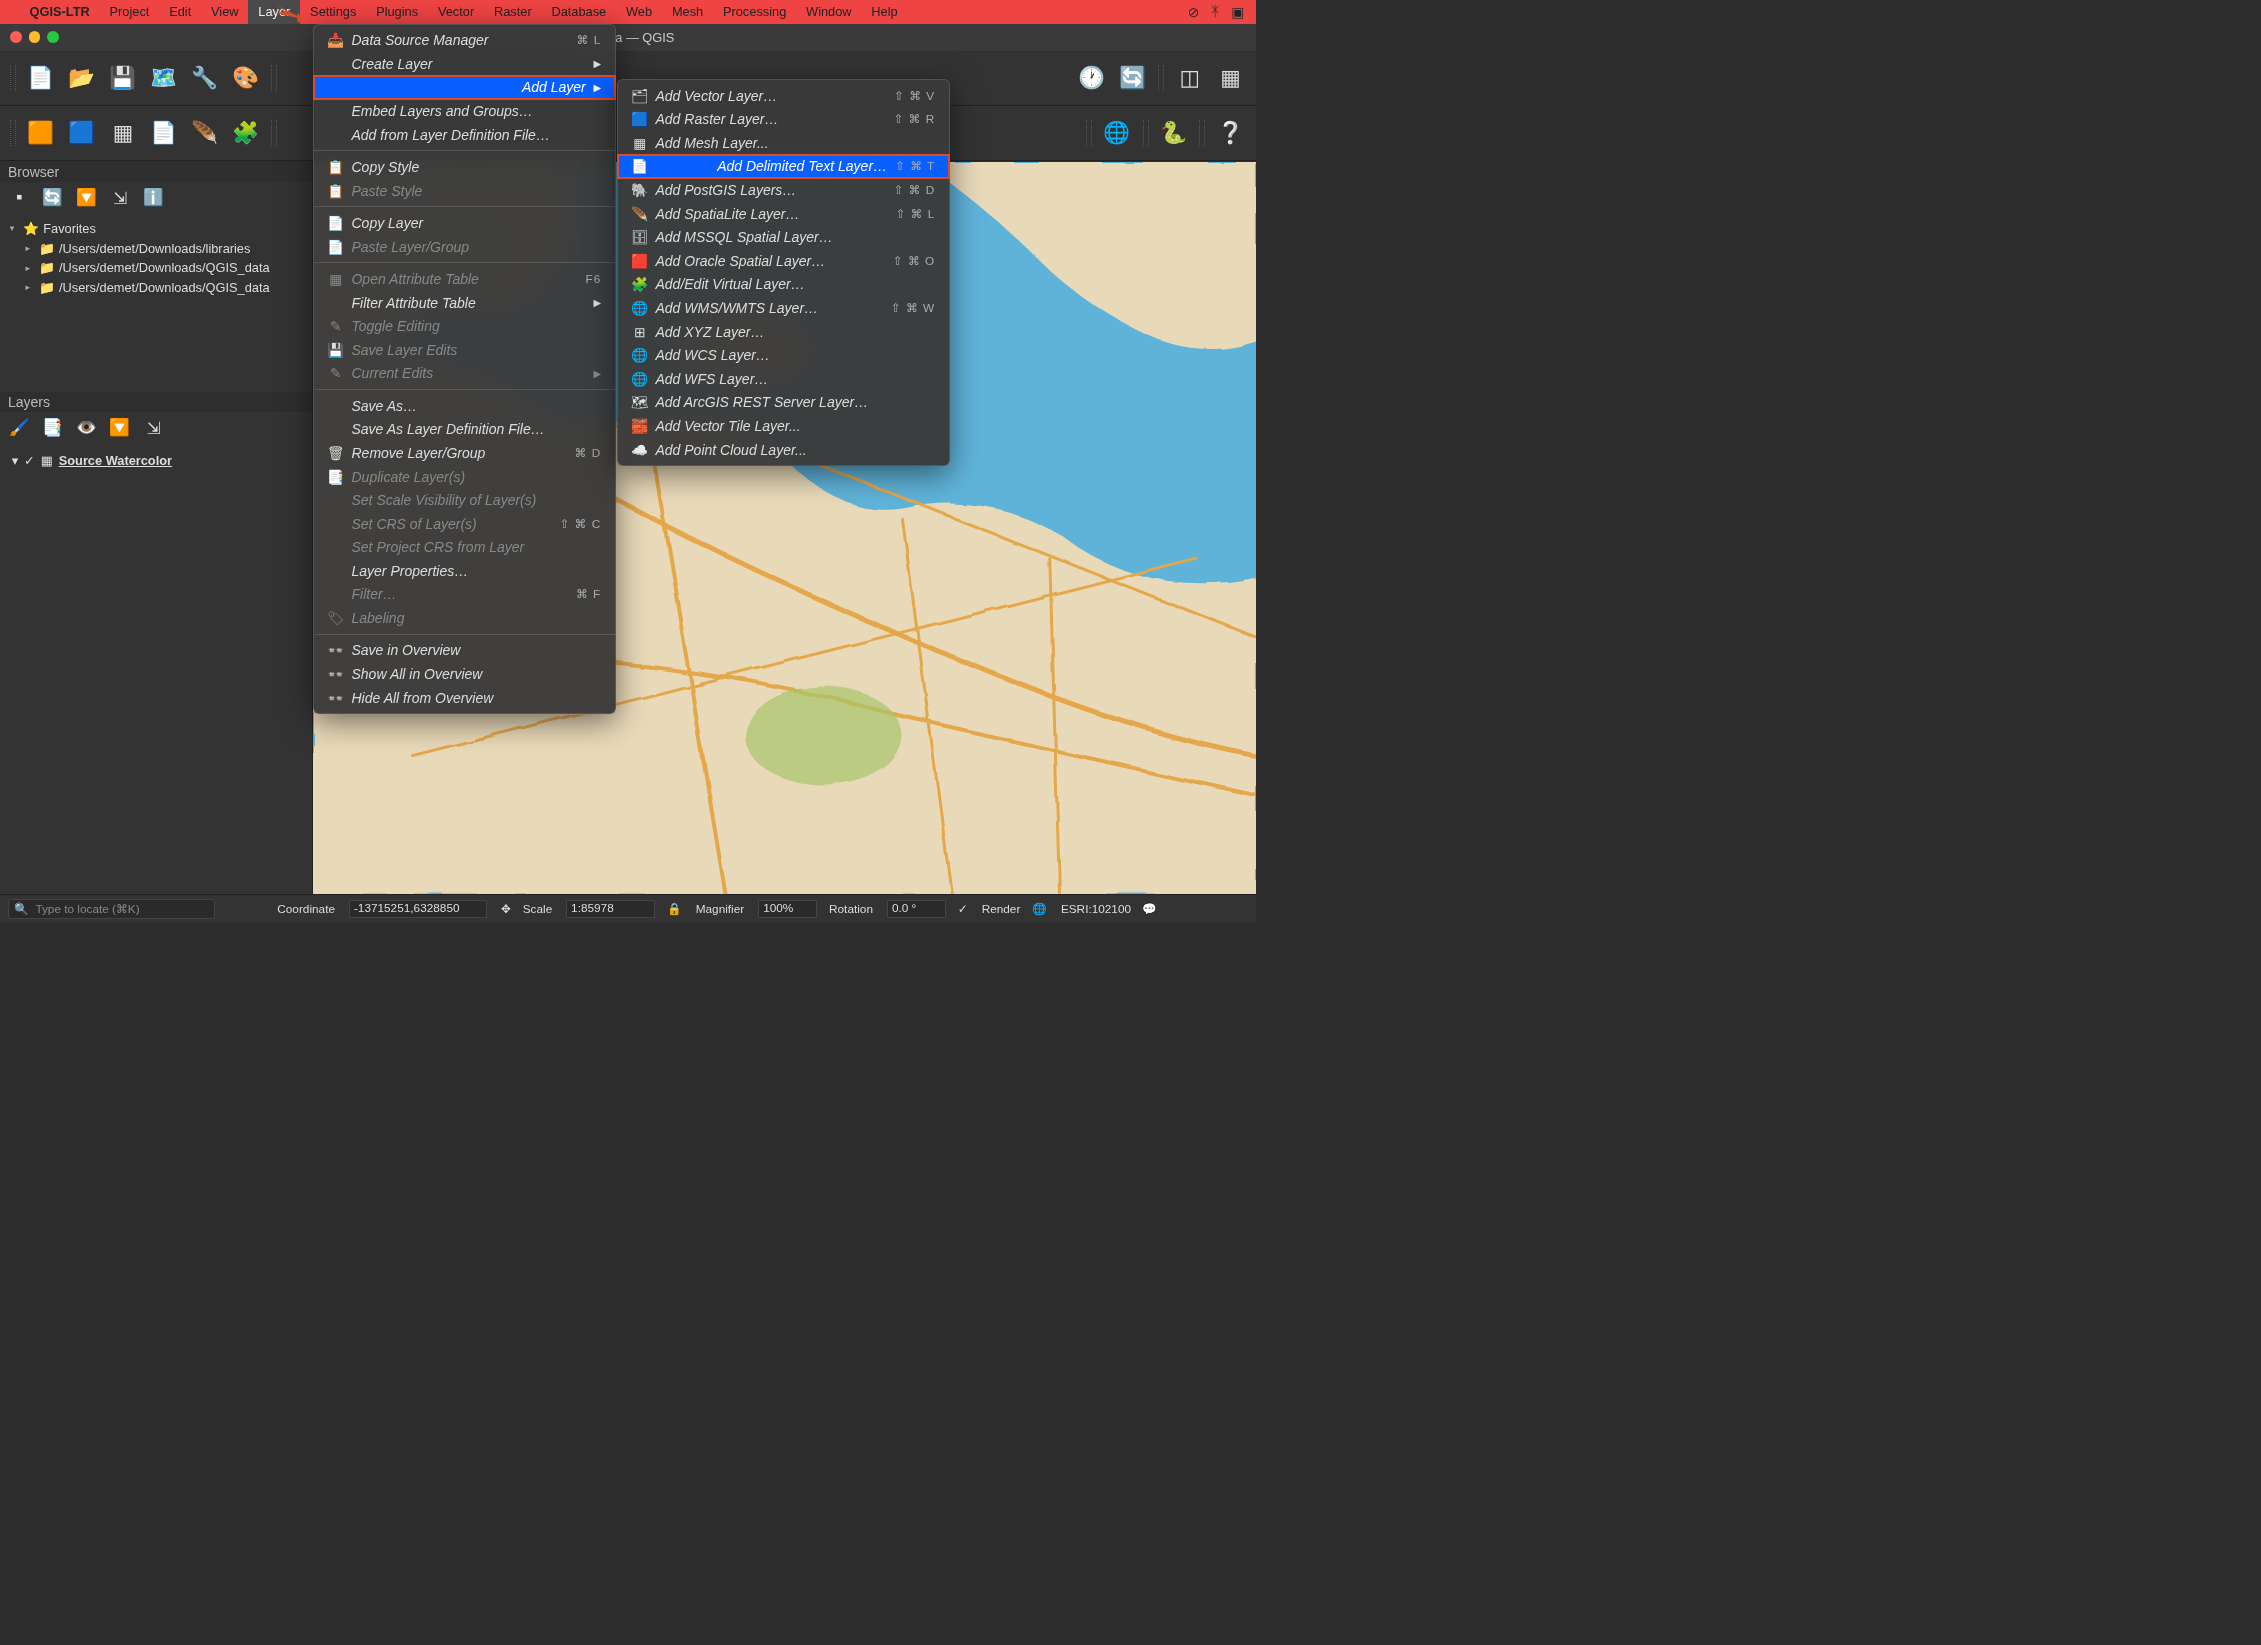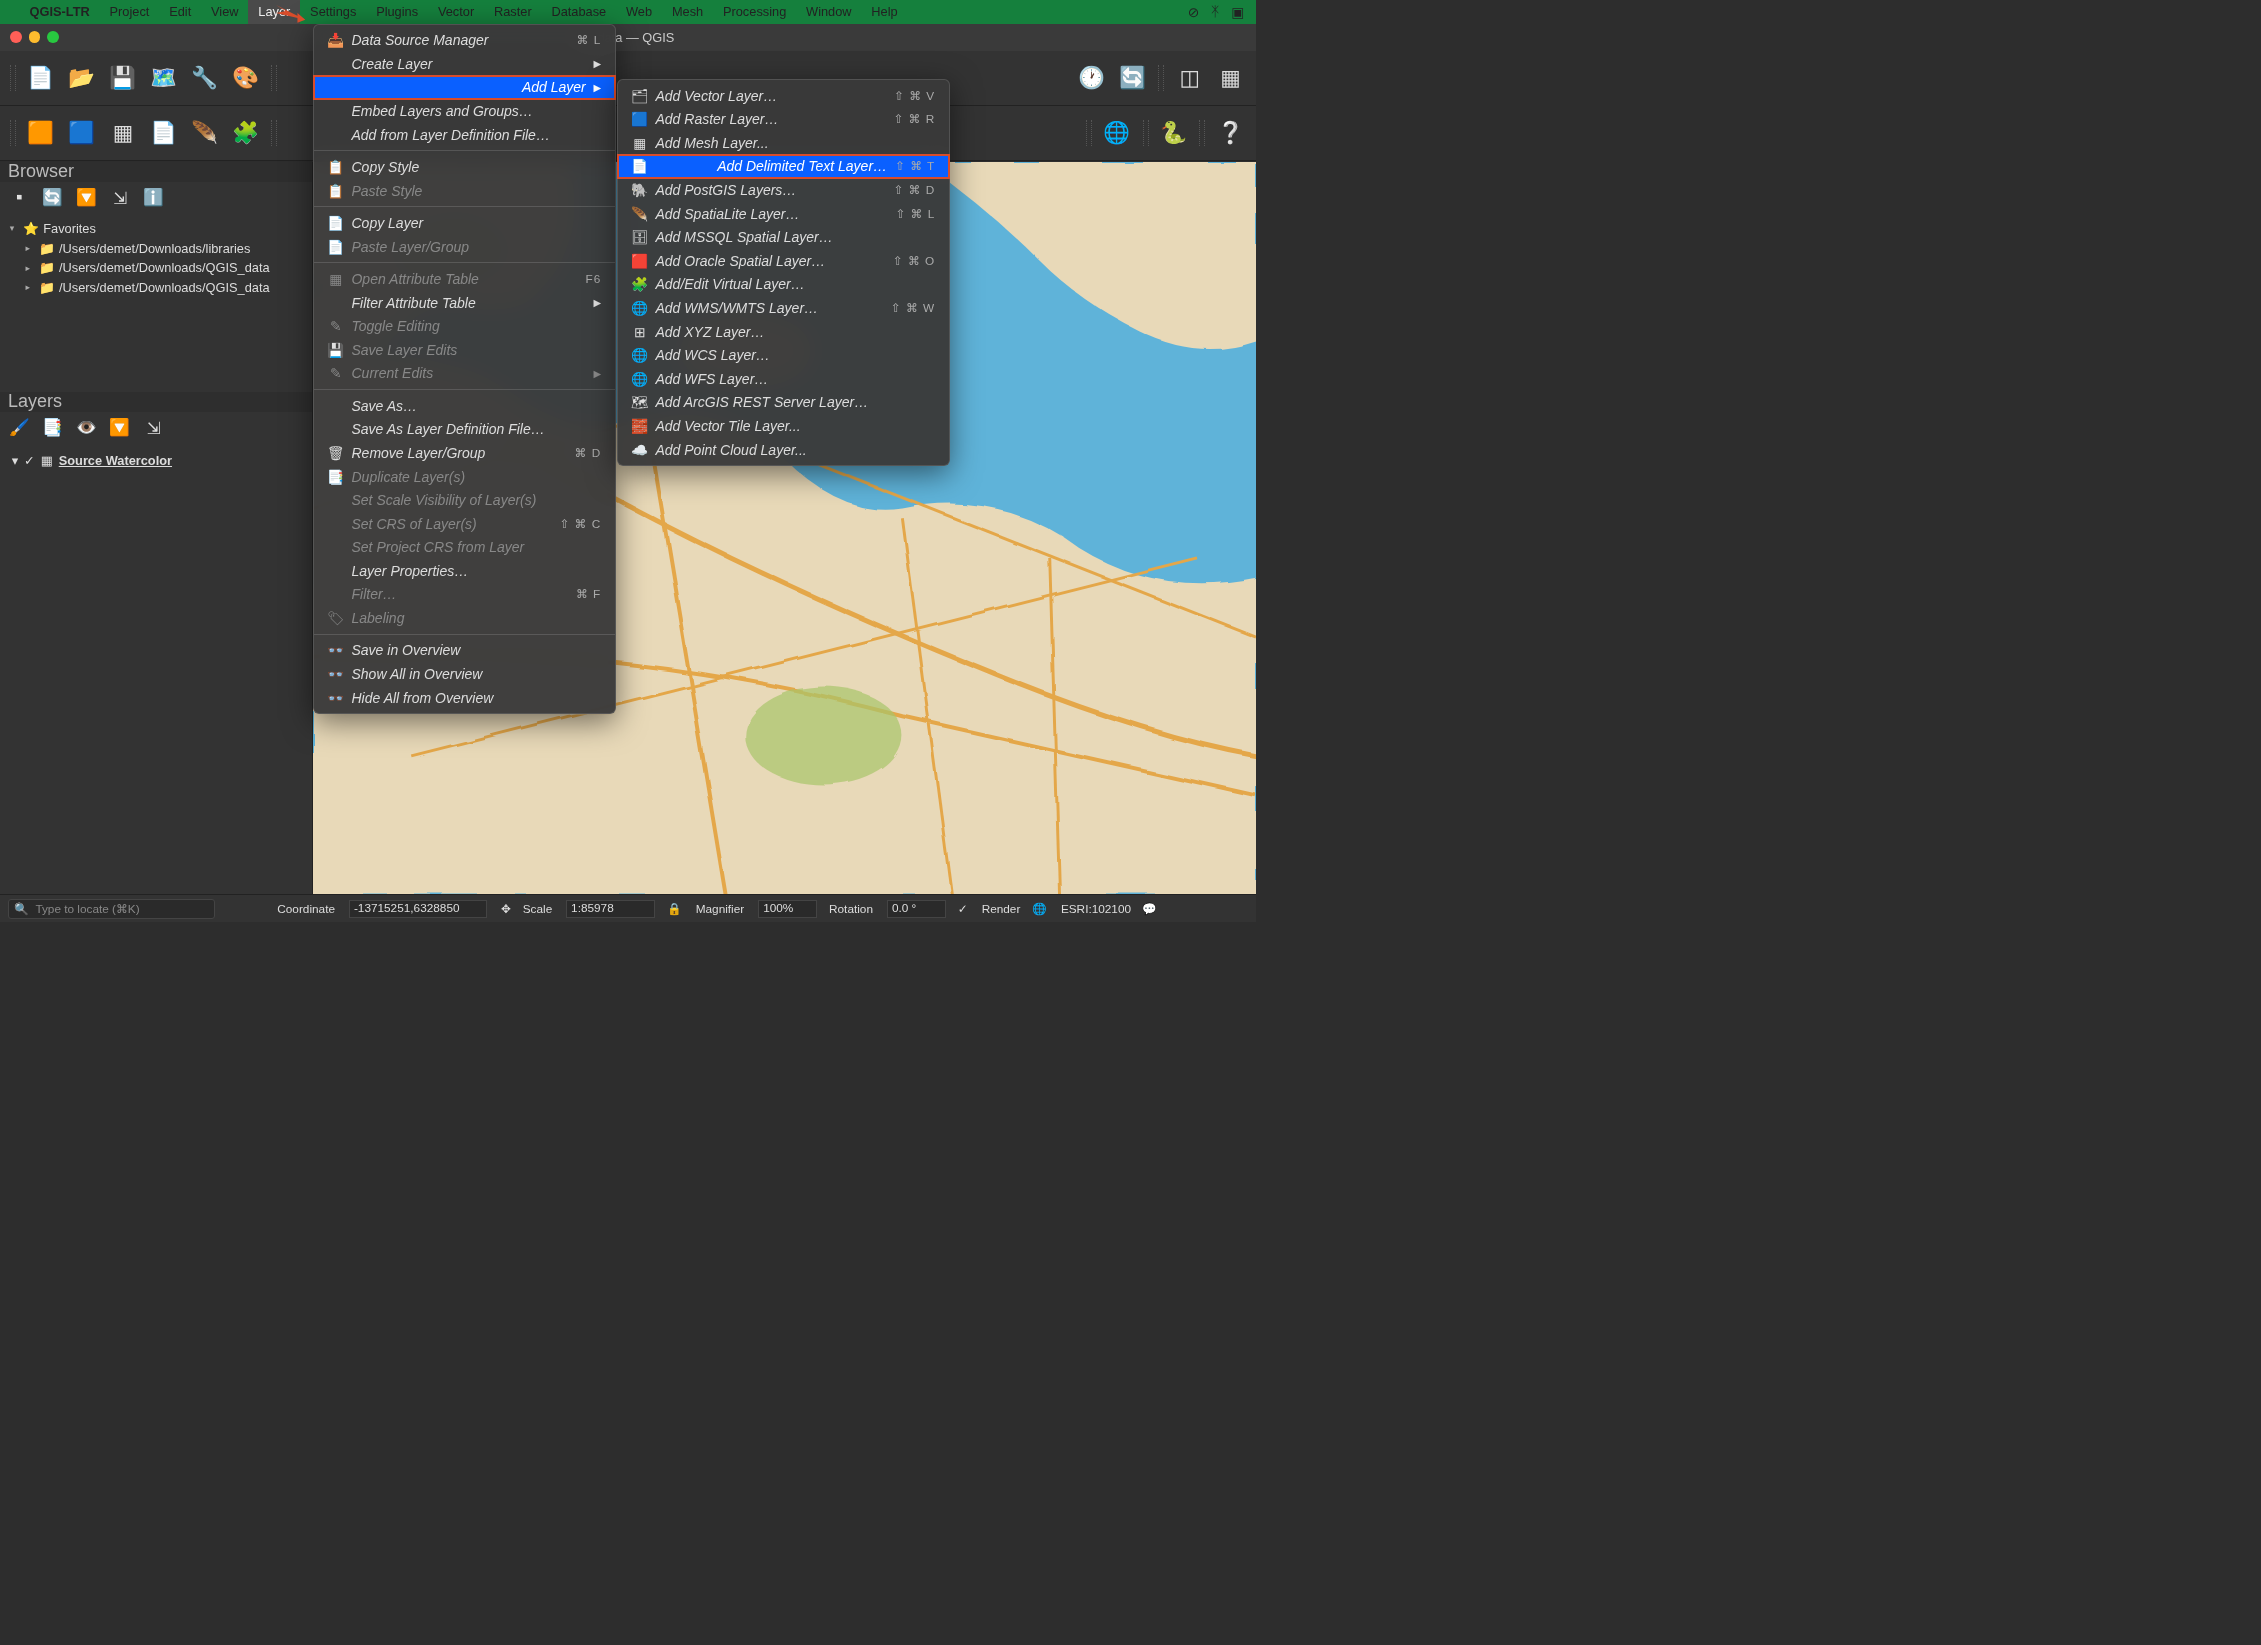--- a/index.html
+++ b/index.html
@@ -1,19 +1,19 @@
 <!DOCTYPE html>
 <html><head>
 <meta charset="utf-8">
 <style>
   * { margin:0; padding:0; box-sizing:border-box; font-family:-apple-system,BlinkMacSystemFont,"Segoe UI",sans-serif; }
   body { background:#2d2d2d; color:#ddd; font-size:12.8px; overflow:hidden; width:1256px; height:922px; position:relative; }
   
   
-  .menubar { height:23.6px; background:#15803d; display:flex; align-items:center; padding:0 11.8px; gap:0; color:#222; font-size:12.8px; position:relative; z-index:5; }
+  .menubar { height:23.6px; background:#ef4444; display:flex; align-items:center; padding:0 11.8px; gap:0; color:#222; font-size:12.8px; position:relative; z-index:5; }
   .menubar .apple { font-size:14.8px; margin-right:7.9px; }
   .menubar .app-name { font-weight:600; padding:0 9.9px; }
   .menubar .mitem { padding:0 9.9px; cursor:default; height:100%; display:flex; align-items:center; }
   .menubar .mitem.active { background:#4a4a4a; color:#eee; }
   .menubar .spacer { flex:1; }
   .menubar .sysicon { margin-left:11.8px; font-size:13.8px; }
   
   
   .titlebar { height:27.6px; background:#3a3a3a; display:flex; align-items:center; padding:0 9.9px; position:relative; z-index:4; }
   .traffic { display:flex; gap:6.9px; }
@@ -38,21 +38,21 @@
   .menu-item .arrow { font-size:9.9px; }
   .menu hr { border:none; border-top:1px solid rgba(150,150,150,0.3); margin:3.9px 0; }
   
   #layer-menu { top:23.6px; left:313px; width:303px; }
   #addlayer-menu { top:79px; left:617px; width:333px; }
   
   
   .sidepanel { position:absolute; left:0; width:313px; background:#333; border-right:1px solid #222; z-index:2; }
   #browser-panel { top:162px; height:231px; }
   #layers-panel { top:392px; bottom:27.6px; }
-  .panel-title { height:19.7px; display:flex; align-items:center; padding:0 7.9px; background:#2e2e2e; color:#bbb; font-size:18px; }
+  .panel-title { height:19.7px; display:flex; align-items:center; padding:0 7.9px; background:#2e2e2e; color:#bbb; font-size:14px; }
   .panel-toolbar { height:33px; display:flex; align-items:center; gap:9.9px; padding:0 7.9px; }
   .panel-toolbar .pbtn { width:23.6px; height:23.6px; display:flex; align-items:center; justify-content:center; font-size:16.7px; cursor:pointer; }
   .tree { padding:3.9px 3.9px; font-size:12.8px; }
   .tree-row { display:flex; align-items:center; height:19.7px; gap:3.9px; padding-left:5.9px; cursor:default; }
   .tree-row .expand { width:9.9px; font-size:8.9px; color:#aaa; }
   .tree-row .ticon { width:15.8px; text-align:center; }
   .layer-row { display:flex; align-items:center; height:23.6px; gap:5.9px; padding-left:7.9px; }
   .layer-name { text-decoration:underline; font-weight:600; }
   
   

